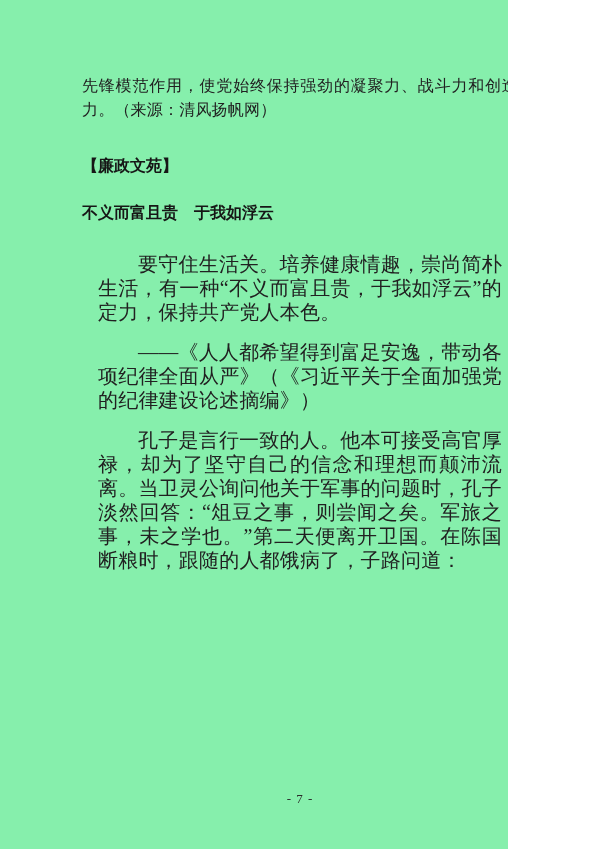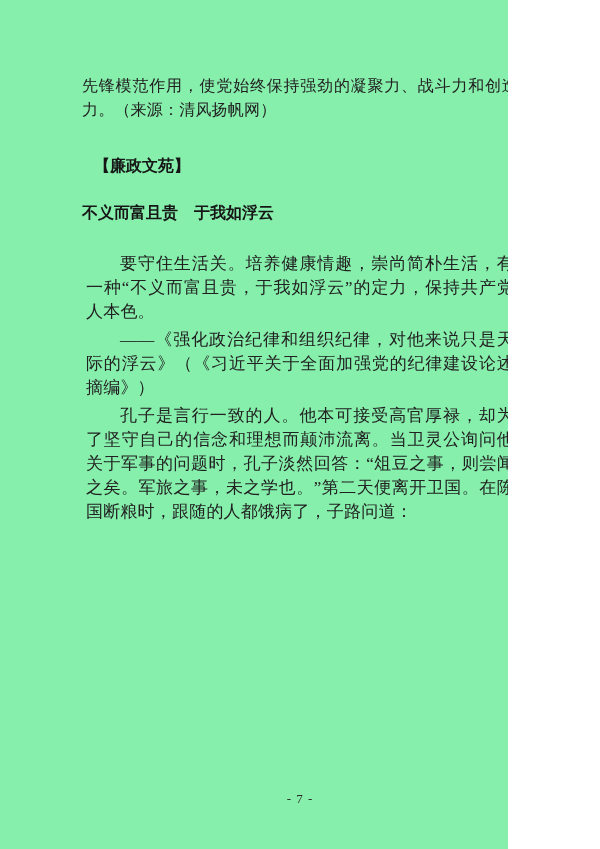--- a/index.html
+++ b/index.html
@@ -29,37 +29,37 @@
     margin: 0;
     letter-spacing: 0.2px;
   }
   .continuation {
     text-indent: 0;
   }
   .section-header {
     font-size: 16px;
     line-height: 24px;
     font-weight: bold;
-    margin: 32px 0 0 12px;
+    margin: 32px 0 0 0;
     color: #161616;
   }
   .article-title {
     font-size: 16px;
     line-height: 28px;
     font-weight: bold;
     text-align: left;
     margin: 21px 0 25px 0;
     color: #161616;
   }
   .article-body p {
-    font-size: 17px;
+    font-size: 20px;
     line-height: 24px;
     text-align: justify;
     text-indent: 2em;
-    margin: 4px;
+    margin: 16px;
     letter-spacing: 0.2px;
   }
   .page-number {
     position: absolute;
     top: 791px;
     left: 0;
     width: 600px;
     text-align: center;
     font-size: 13px;
     line-height: 16px;
@@ -76,21 +76,21 @@
     <p class="body-text continuation">先锋模范作用，使党始终保持强劲的凝聚力、战斗力和创造力。（来源：清风扬帆网）</p>
 
     <p class="section-header">【廉政文苑】</p>
 
     <h1 class="article-title">不义而富且贵　于我如浮云</h1>
 
     <div class="article-body">
 
         <p>要守住生活关。培养健康情趣，崇尚简朴生活，有一种“不义而富且贵，于我如浮云”的定力，保持共产党人本色。</p>
 
-        <p>——《强化政治纪律和组织纪律，对他来说只是天际的浮云》（《习近平关于全面加强党的纪律建设论述摘编》）</p>
+        <p>——《人人都希望得到富足安逸，带动各项纪律全面从严》（《习近平关于全面加强党的纪律建设论述摘编》）</p>
 
 
 
         <p>孔子是言行一致的人。他本可接受高官厚禄，却为了坚守自己的信念和理想而颠沛流离。当卫灵公询问他关于军事的问题时，孔子淡然回答：“俎豆之事，则尝闻之矣。军旅之事，未之学也。”第二天便离开卫国。在陈国断粮时，跟随的人都饿病了，子路问道：</p>
       </div>
 
   </div>
 
   <div class="page-number">- 7 -</div>
 </div>

